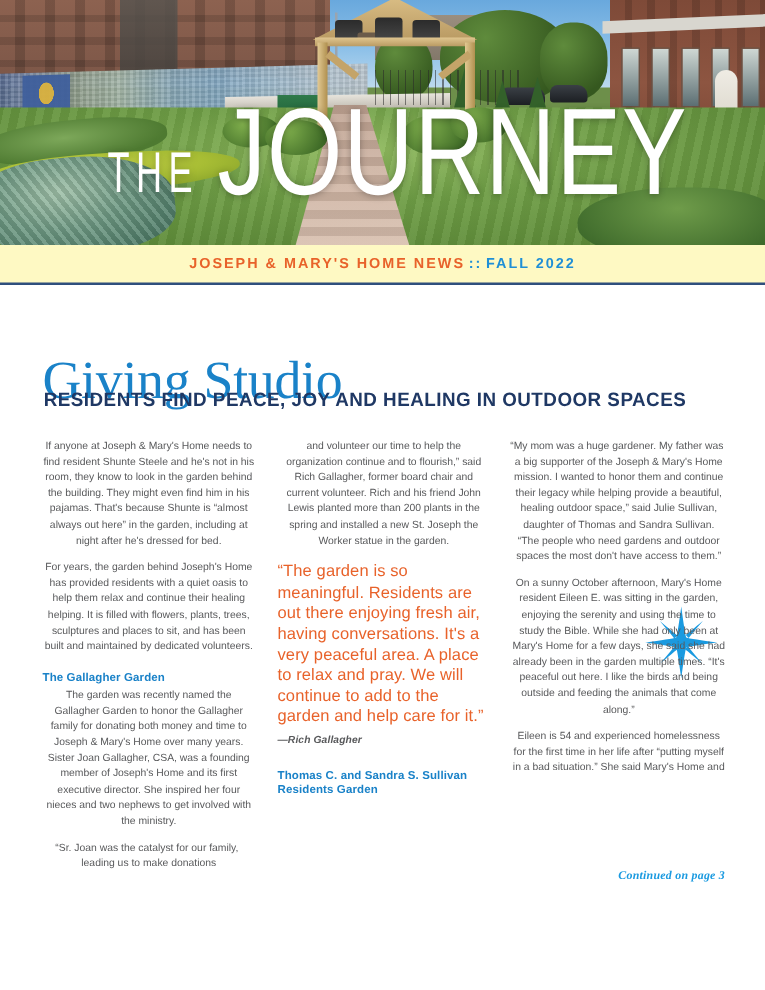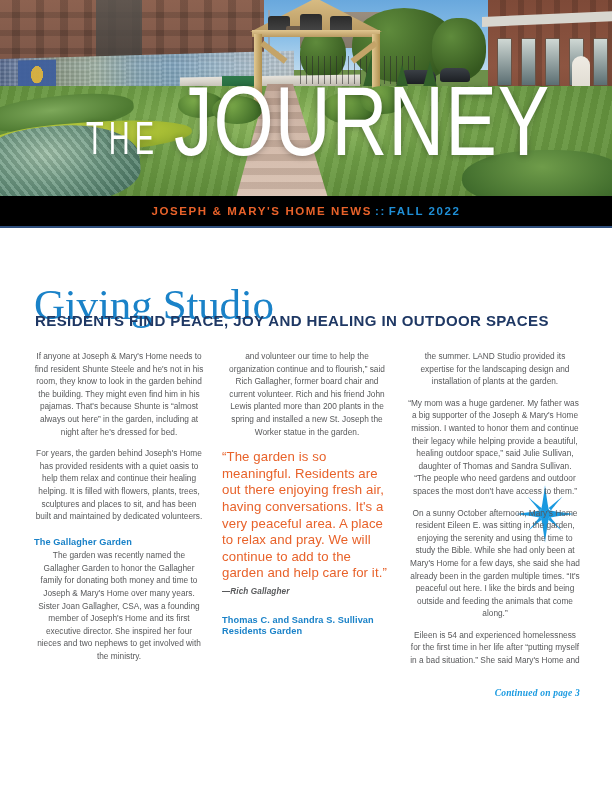--- a/index.html
+++ b/index.html
@@ -290,21 +290,21 @@
     transform-origin: left bottom;
   }
 
   
   .banner {
     position: absolute;
     left: 0;
     top: 196px;
     width: 612px;
     height: 30px;
-    background: #000000;
+    background: #fef9c3;
     border-bottom: 2px solid #2f4f7d;
     display: flex;
     align-items: center;
     justify-content: center;
   }
   .banner-text {
     font-family: "Liberation Sans Narrow", "Liberation Sans", sans-serif;
     font-size: 11.5px;
     font-weight: bold;
     letter-spacing: 1.6px;
@@ -508,33 +508,33 @@
       </svg>
     </div>
 
     <div class="columns">
 
       <div class="col col-1">
         <p>If anyone at Joseph &amp; Mary's Home needs to find resident Shunte Steele and he's not in his room, they know to look in the garden behind the building. They might even find him in his pajamas. That's because Shunte is “almost always out here” in the garden, including at night after he's dressed for bed.</p>
         <p>For years, the garden behind Joseph's Home has provided residents with a quiet oasis to help them relax and continue their healing helping. It is filled with flowers, plants, trees, sculptures and places to sit, and has been built and maintained by dedicated volunteers.</p>
         <h3 class="sub">The Gallagher Garden</h3>
         <p>The garden was recently named the Gallagher Garden to honor the Gallagher family for donating both money and time to Joseph &amp; Mary's Home over many years. Sister Joan Gallagher, CSA, was a founding member of Joseph's Home and its first executive director. She inspired her four nieces and two nephews to get involved with the ministry.</p>
+        <p class="hang">“Sr. Joan was the catalyst for our family, leading us to make donations</p>
       </div>
 
       <div class="col col-2">
         <p>and volunteer our time to help the organization continue and to flourish,” said Rich Gallagher, former board chair and current volunteer. Rich and his friend John Lewis planted more than 200 plants in the spring and installed a new St. Joseph the Worker statue in the garden.</p>
         <div class="pullquote">
           <span>“The garden is so meaningful. Residents are out there enjoying fresh air, having conversations. It's a very peaceful area. A place to relax and pray. We will continue to add to the garden and help care for it.”</span>
           <span class="pq-attr">—Rich Gallagher</span>
         </div>
         <h3 class="sub">Thomas C. and Sandra S. Sullivan Residents Garden</h3>
       </div>
 
       <div class="col col-3">
-        <p>the summer. LAND Studio provided its expertise for the landscaping design and installation of plants at the garden.</p>
         <p class="hang">“My mom was a huge gardener. My father was a big supporter of the Joseph &amp; Mary's Home mission. I wanted to honor them and continue their legacy while helping provide a beautiful, healing outdoor space,” said Julie Sullivan, daughter of Thomas and Sandra Sullivan. “The people who need gardens and outdoor spaces the most don't have access to them.”</p>
         <p>On a sunny October afternoon, Mary's Home resident Eileen E. was sitting in the garden, enjoying the serenity and using the time to study the Bible. While she had only been at Mary's Home for a few days, she said she had already been in the garden multiple times. “It's peaceful out here. I like the birds and being outside and feeding the animals that come along.”</p>
         <p>Eileen is 54 and experienced homelessness for the first time in her life after “putting myself in a bad situation.” She said Mary's Home and</p>
         <div class="continued">Continued on page 3</div>
       </div>
 
     </div>
   </div>
 
 </div>

